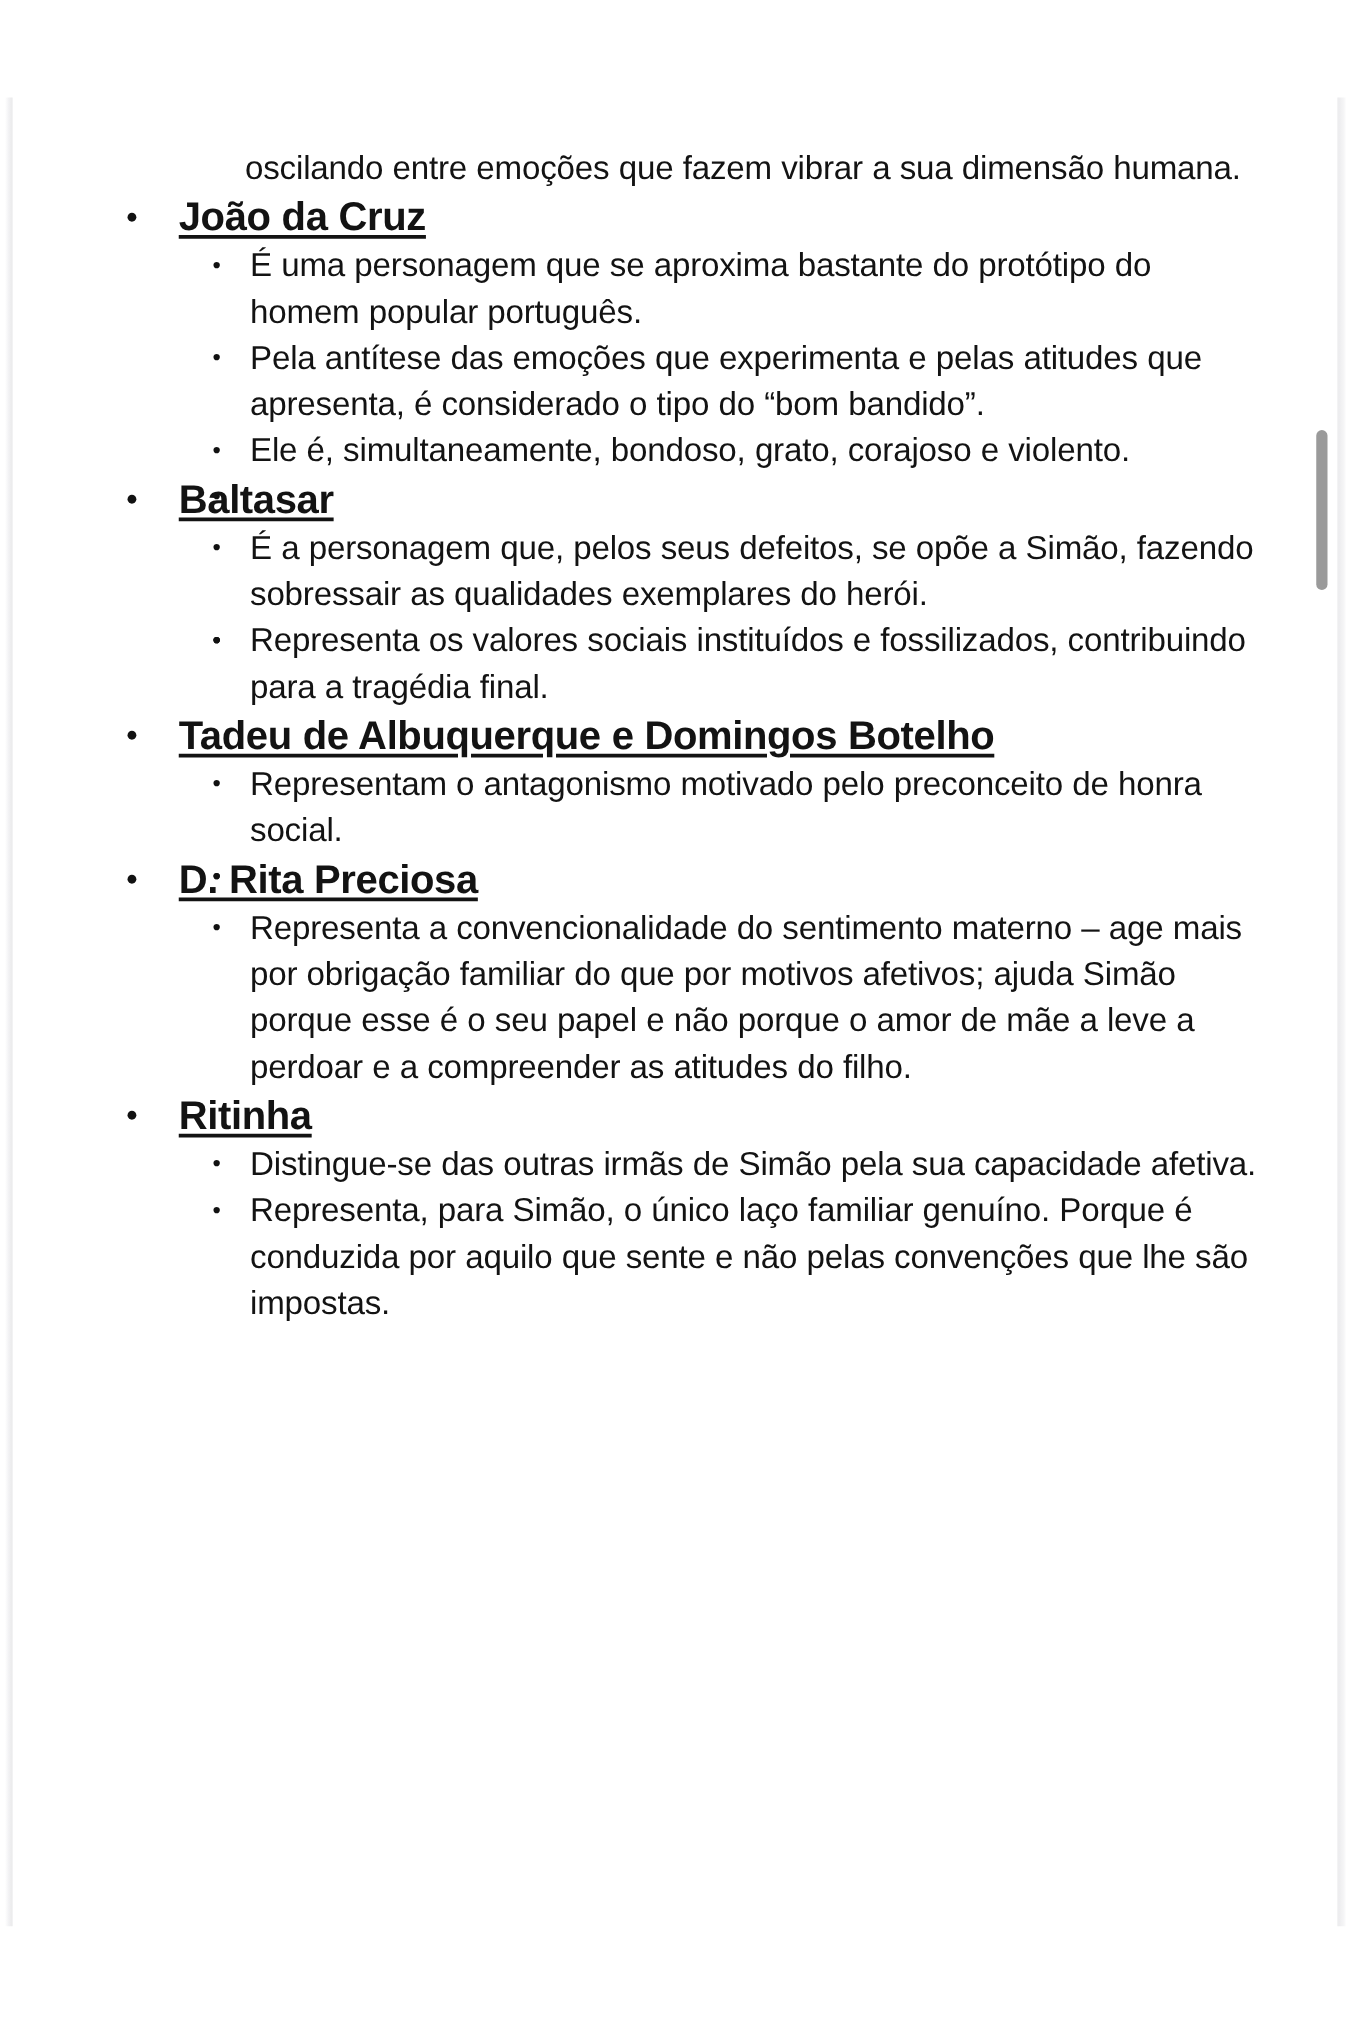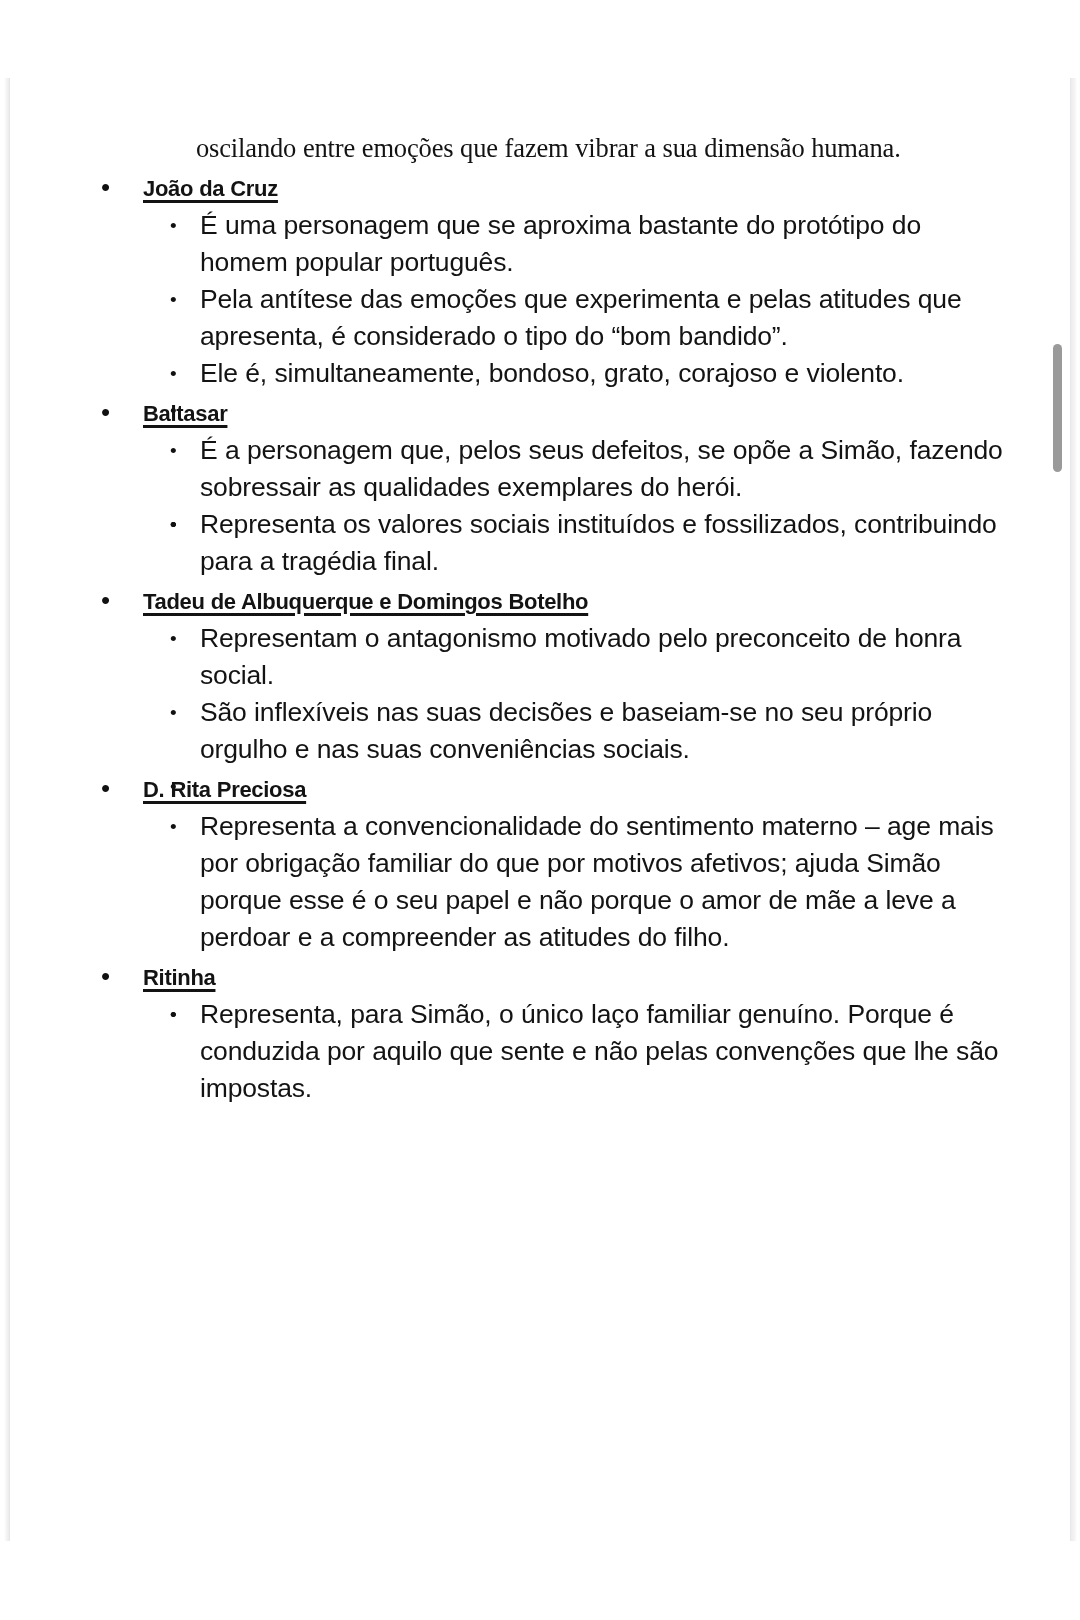--- a/index.html
+++ b/index.html
@@ -68,22 +68,21 @@
     font-size: 26.5px;
     line-height: 37px;
     letter-spacing: -0.15px;
     word-spacing: 0.2px;
   }
 
   
   .cont-l2 {
     margin-left: 186px;
     margin-right: 66px;
-    margin-top: 14px;
-    font-family: Liberation Serif, serif;
+    margin-top: 0;
   }
 
   
   .l1 {
     margin-left: 91px;
     padding-left: 42px;
     margin-right: 60px;
     margin-top: 2px;
   }
   .l1 .bullet {
@@ -92,21 +91,21 @@
     top: 0px;
     font-size: 26px;
     line-height: 37px;
     color: #111111;
   }
   .l1 .head {
     font-weight: bold;
     text-decoration: underline;
     text-underline-offset: 4px;
     text-decoration-thickness: 2.6px;
-    font-size: 22px;
+    font-size: 32px;
     letter-spacing: -0.3px;
   }
 
   
   .l2 {
     margin-left: 158px;
     padding-left: 32px;
     margin-right: 62px;
     margin-top: 0px;
   }
@@ -154,26 +153,26 @@
         <div class="blk l2"><span class="bullet">•</span><span>Pela antítese das emoções que experimenta e pelas atitudes que apresenta, é considerado o tipo do “bom bandido”.</span></div>
         <div class="blk l2"><span class="bullet">•</span><span>Ele é, simultaneamente, bondoso, grato, corajoso e violento.</span></div>
         <div class="blk l2"><span class="bullet">•</span></div>
         <div class="blk l1"><span class="bullet">•</span><span class="head">Baltasar</span></div>
         <div class="blk l2"><span class="bullet">•</span><span>É a personagem que, pelos seus defeitos, se opõe a Simão, fazendo sobressair as qualidades exemplares do herói.</span></div>
         <div class="blk l2"><span class="bullet">•</span></div>
         <div class="blk l2"><span class="bullet">•</span></div>
         <div class="blk l2"><span class="bullet">•</span><span>Representa os valores sociais instituídos e fossilizados, contribuindo para a tragédia final.</span></div>
         <div class="blk l1"><span class="bullet">•</span><span class="head">Tadeu de Albuquerque e Domingos Botelho</span></div>
         <div class="blk l2"><span class="bullet">•</span><span>Representam o antagonismo motivado pelo preconceito de honra social.</span></div>
-        <div class="blk l2"><span class="bullet">•</span><span>São inflexíveis nas suas decisões e baseiam-se no seu próprio orgulho e nas suas conveniências sociais.</span></div>
+        <div class="blk l2"><span class="bullet">•</span></div>
         <div class="blk l2"><span class="bullet">•</span></div>
         <div class="blk l1"><span class="bullet">•</span><span class="head">D. Rita Preciosa</span></div>
         <div class="blk l2"><span class="bullet">•</span><span>Representa a convencionalidade do sentimento materno – age mais por obrigação familiar do que por motivos afetivos; ajuda Simão porque esse é o seu papel e não porque o amor de mãe a leve a perdoar e a compreender as atitudes do filho.</span></div>
         <div class="blk l1"><span class="bullet">•</span><span class="head">Ritinha</span></div>
-        <div class="blk l2"><span class="bullet">•</span></div>
+        <div class="blk l2"><span class="bullet">•</span><span>Distingue-se das outras irmãs de Simão pela sua capacidade afetiva.</span></div>
         <div class="blk l2"><span class="bullet">•</span><span>Representa, para Simão, o único laço familiar genuíno. Porque é conduzida por aquilo que sente e não pelas convenções que lhe são impostas.</span></div>
       </div>
   </div>
 
   <div class="scroll-track">
     <div class="scroll-thumb"></div>
   </div>
 
 </div>
 

